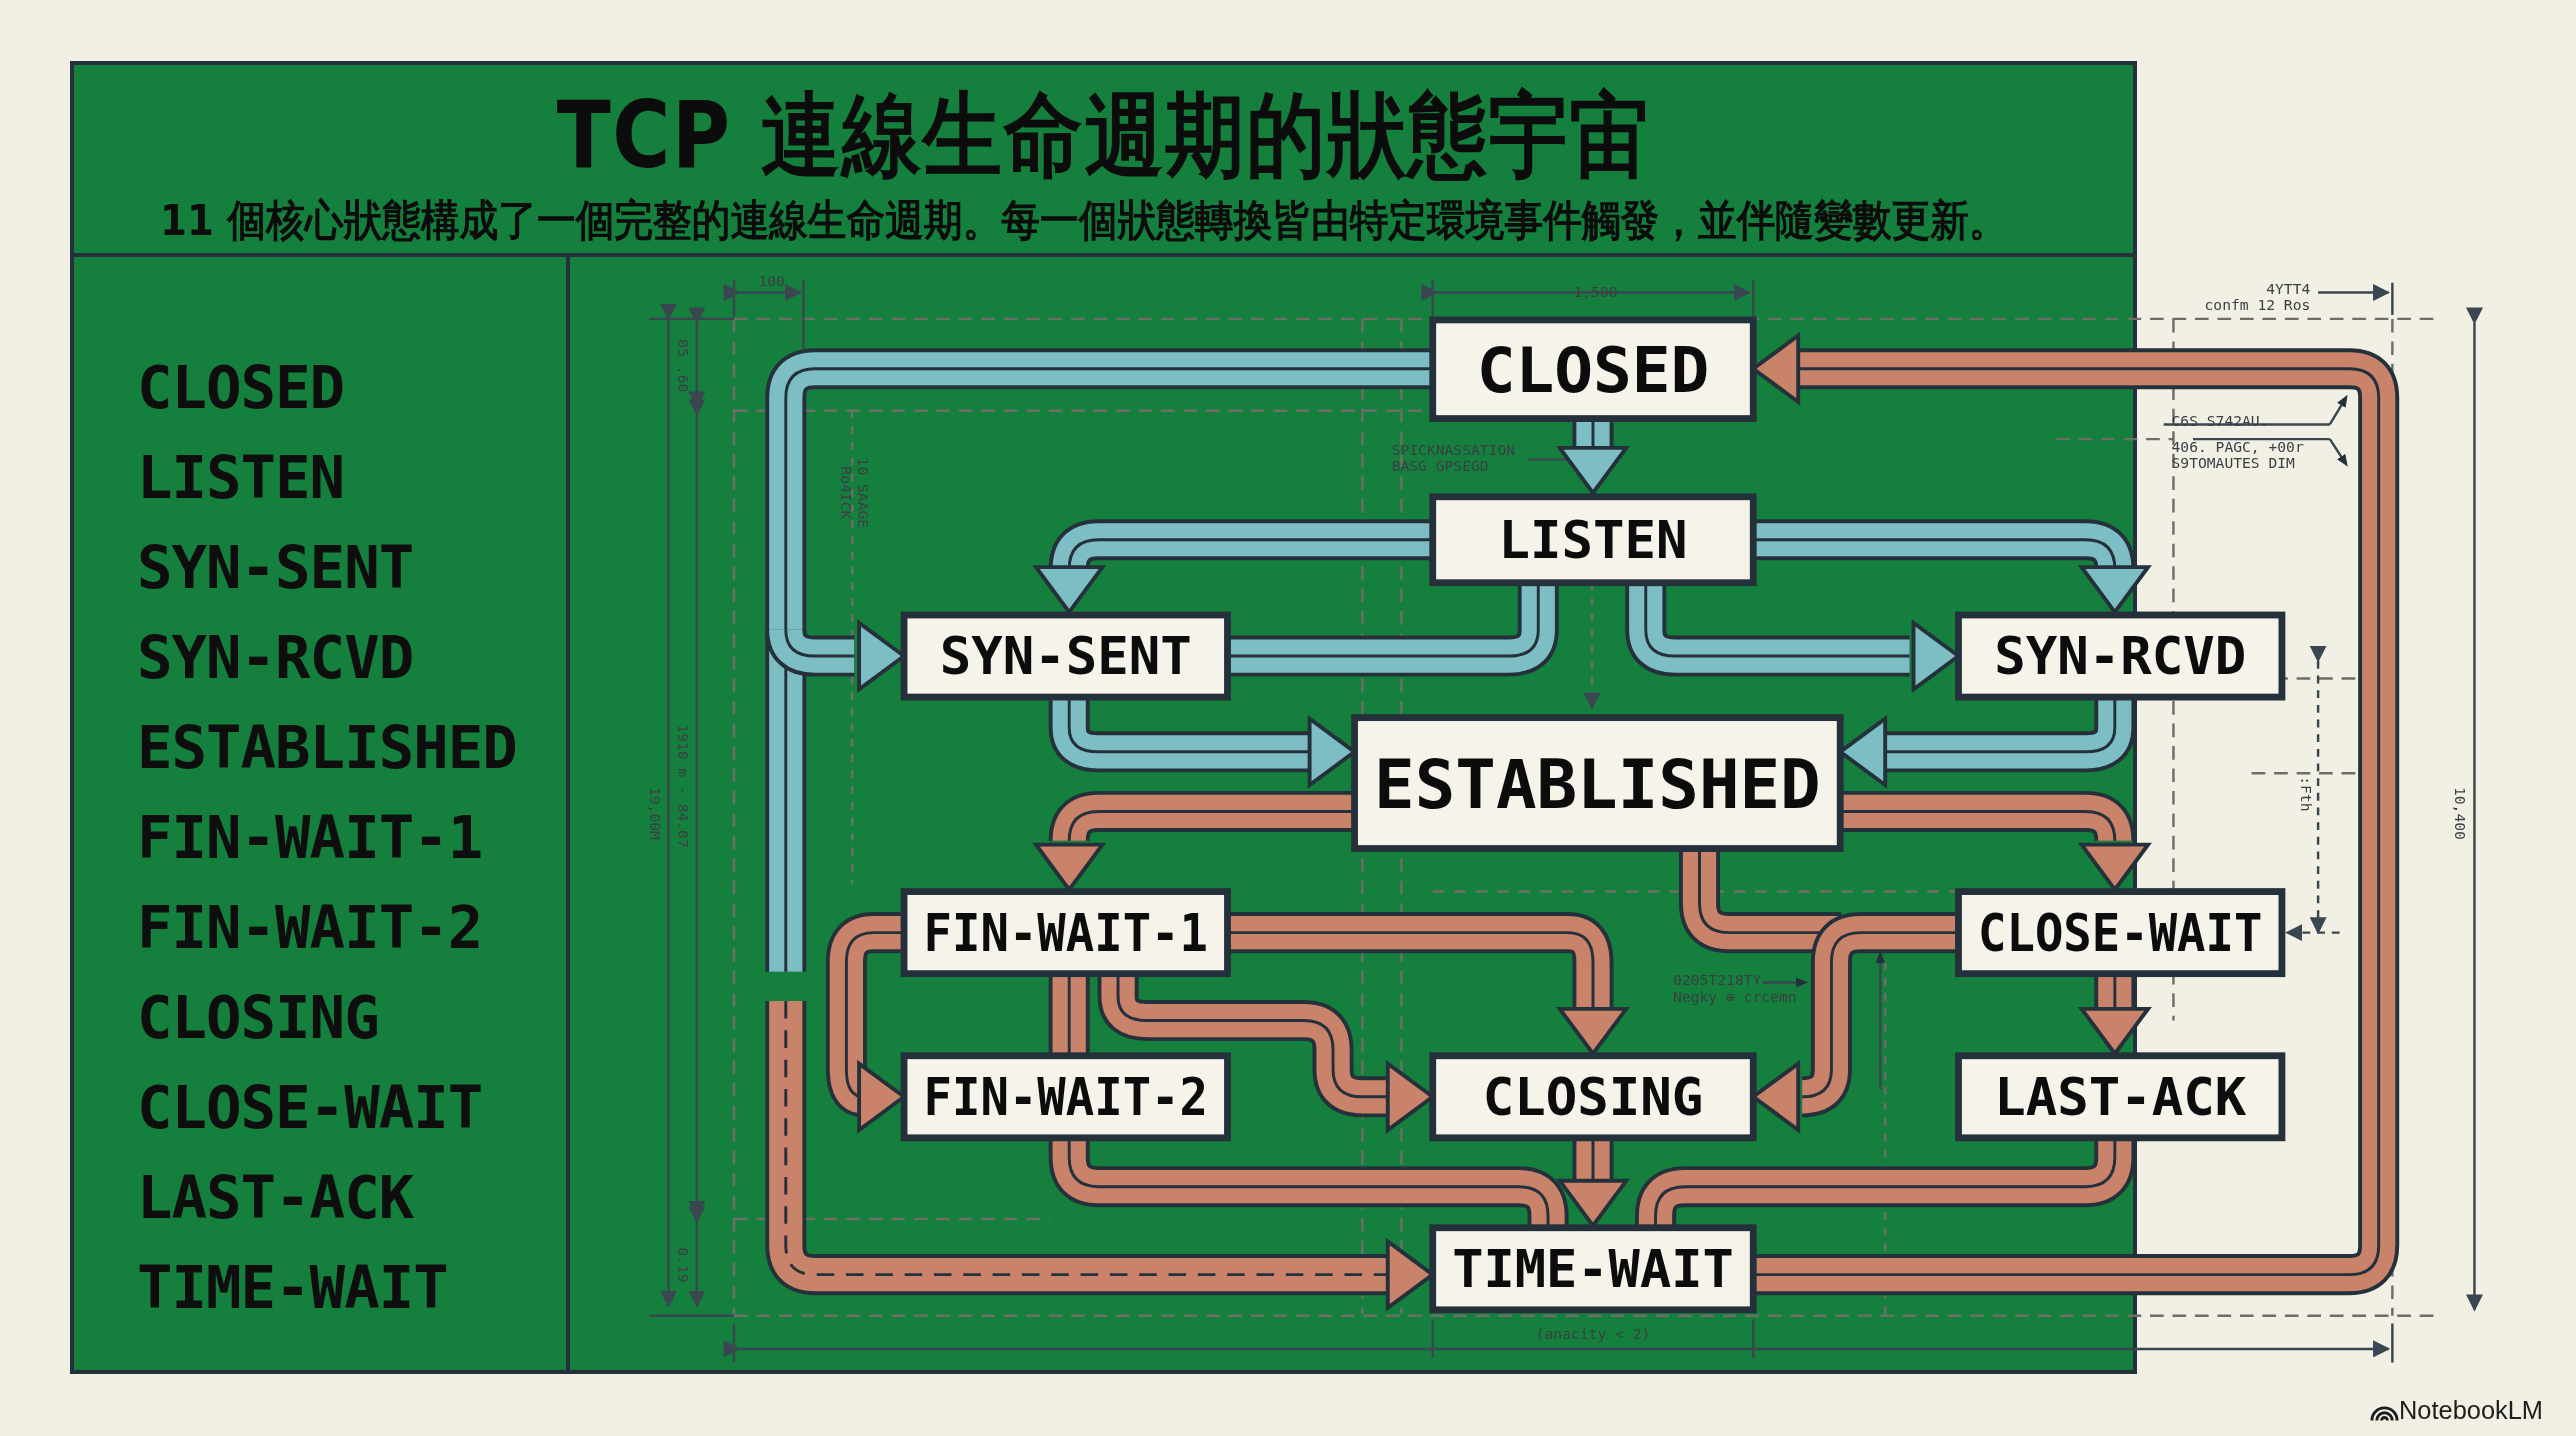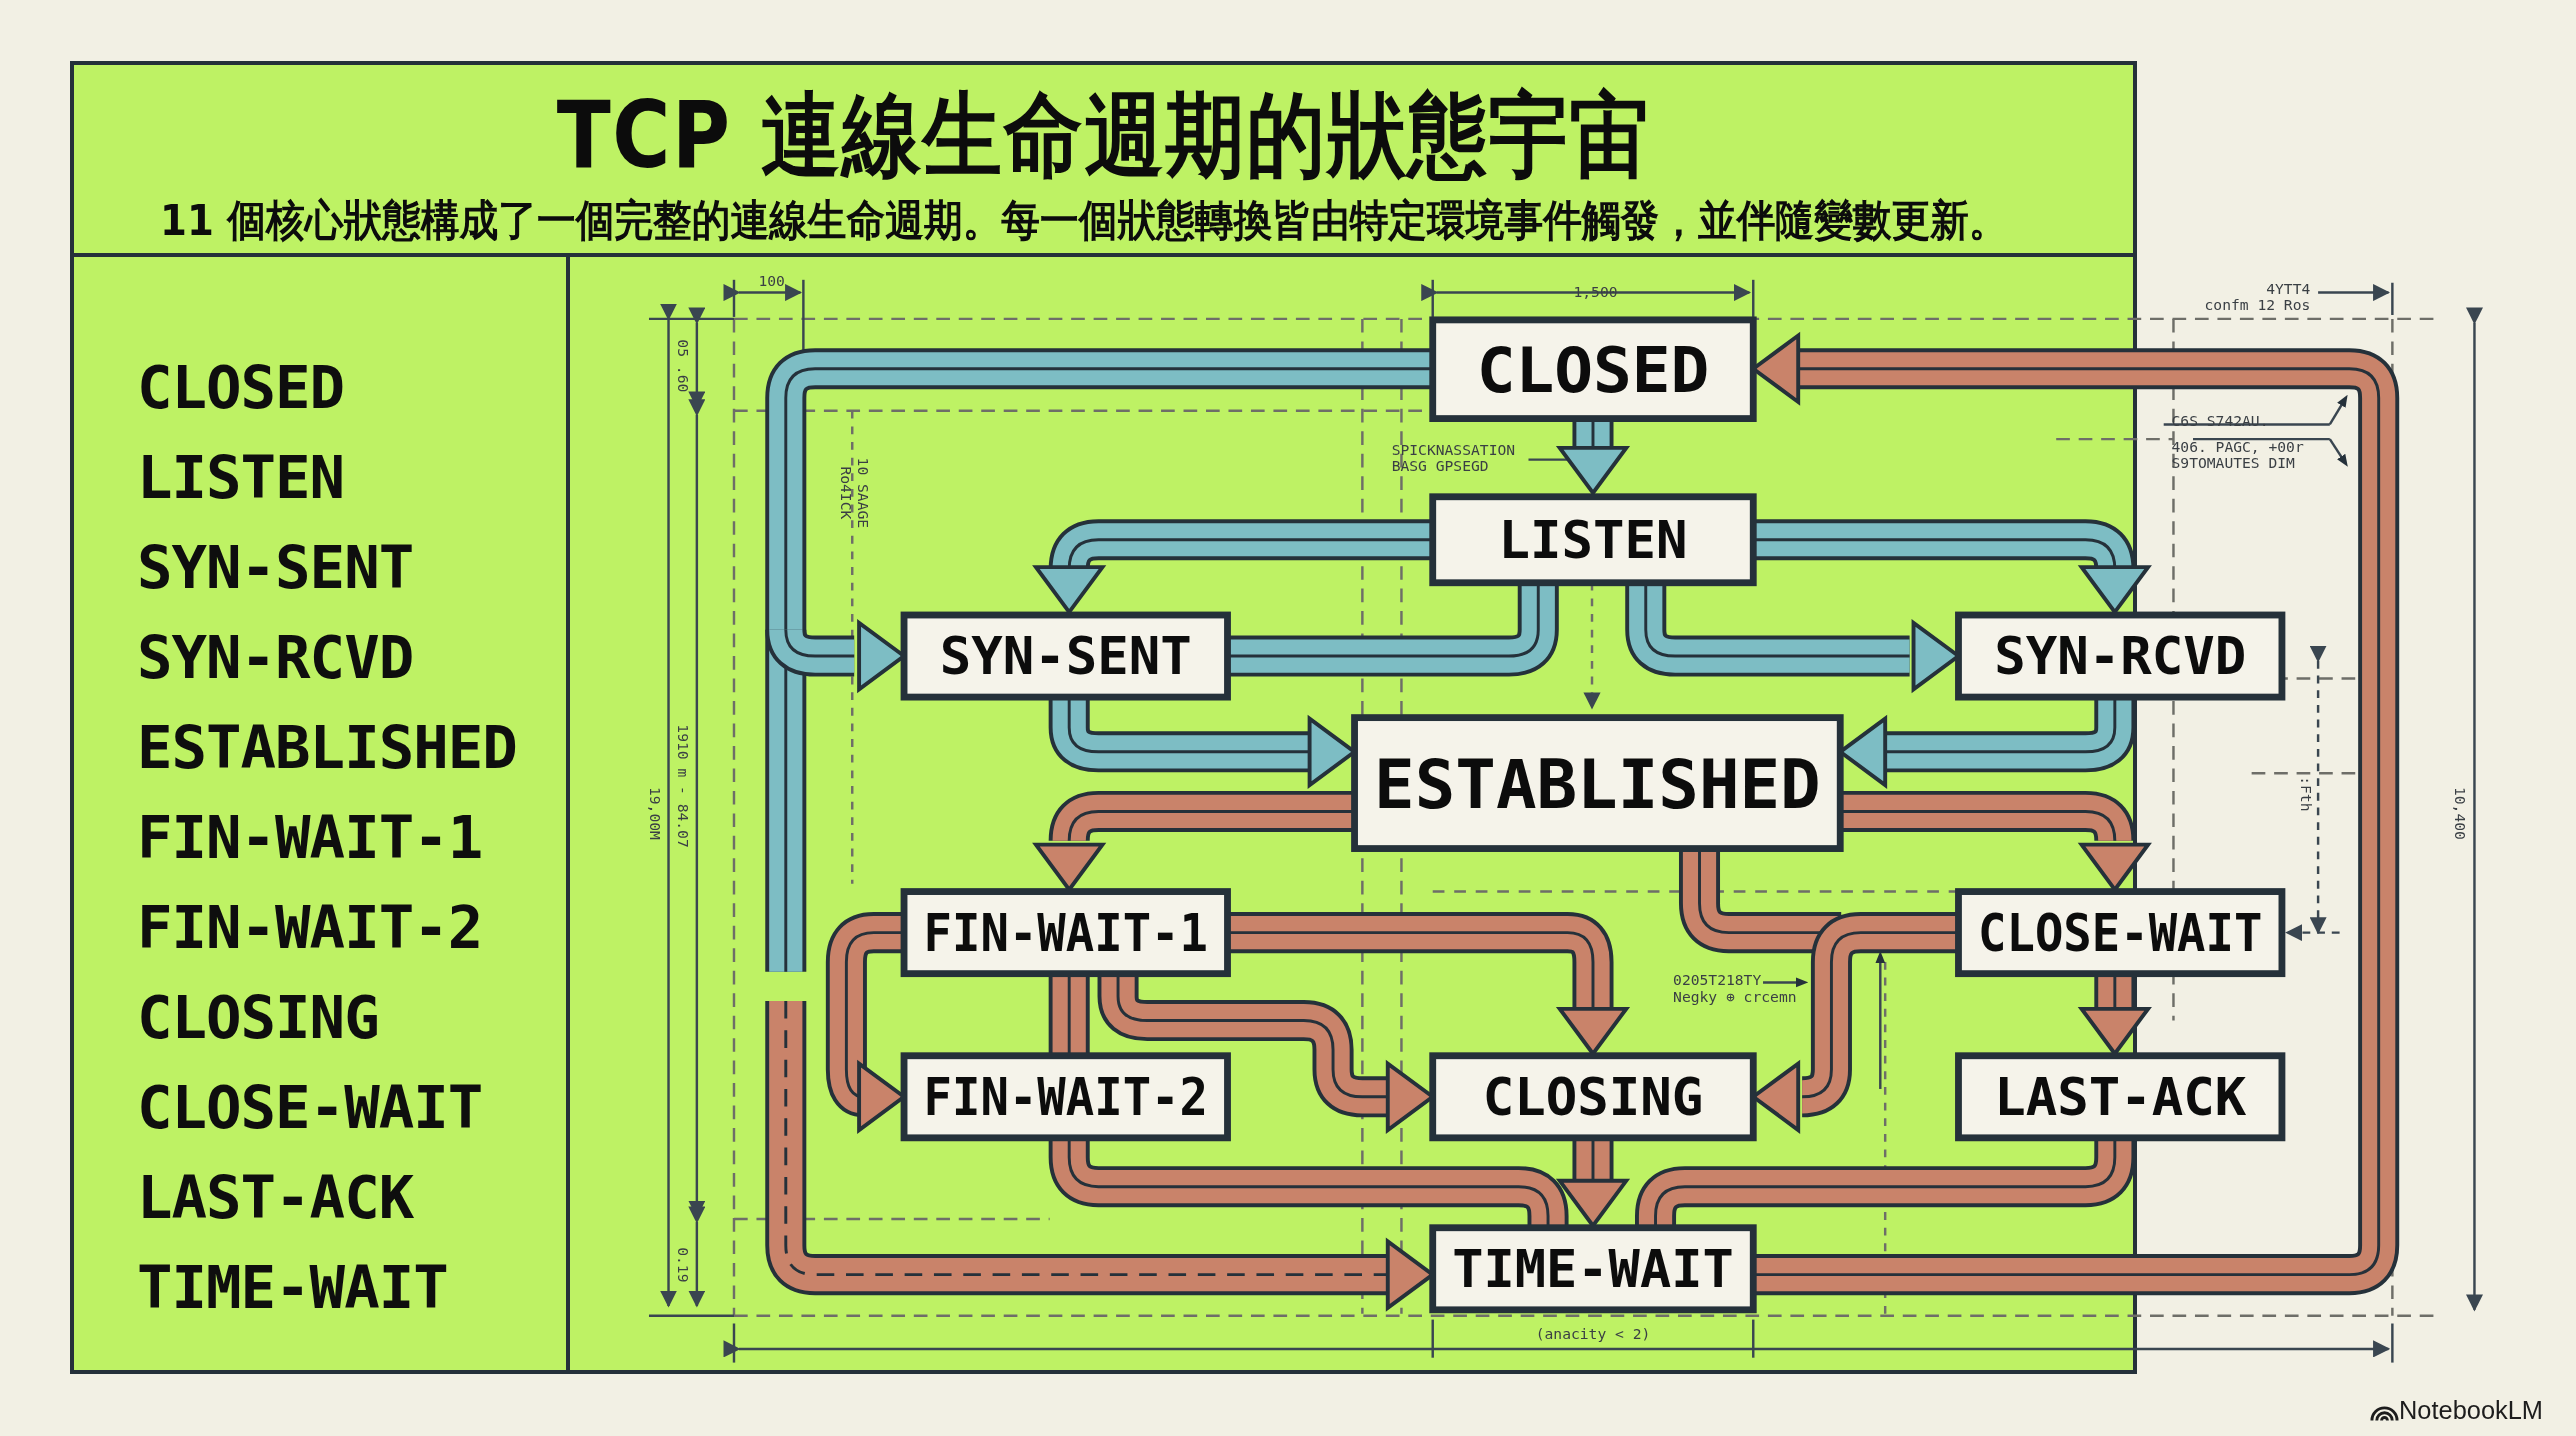--- a/index.html
+++ b/index.html
@@ -4,21 +4,21 @@
 <style>
   html, body { margin:0; padding:0; }
   body {
     width:2576px; height:1437px; overflow:hidden;
     background:#f2f0e4;
     font-family:"DejaVu Sans", sans-serif;
     position:relative;
   }
   .frame {
     position:absolute; left:70px; top:61px; width:2067px; height:1313px;
-    border:4.9px solid #25313a; box-sizing:border-box; background:#bef264;
+    border:4.9px solid #25313a; box-sizing:border-box; background:#15803d;
   }
   .header {
     position:absolute; left:0; top:0; width:100%; height:192px;
     border-bottom:4.9px solid #25313a; box-sizing:border-box;
   }
   .title {
     position:absolute; left:0; right:0; top:19.5px; text-align:center;
     font-family:"DejaVu Sans", sans-serif; font-weight:bold; font-size:92px;
     letter-spacing:2px; color:#0c0c0c; line-height:1.1;
     transform:scaleX(0.86);

